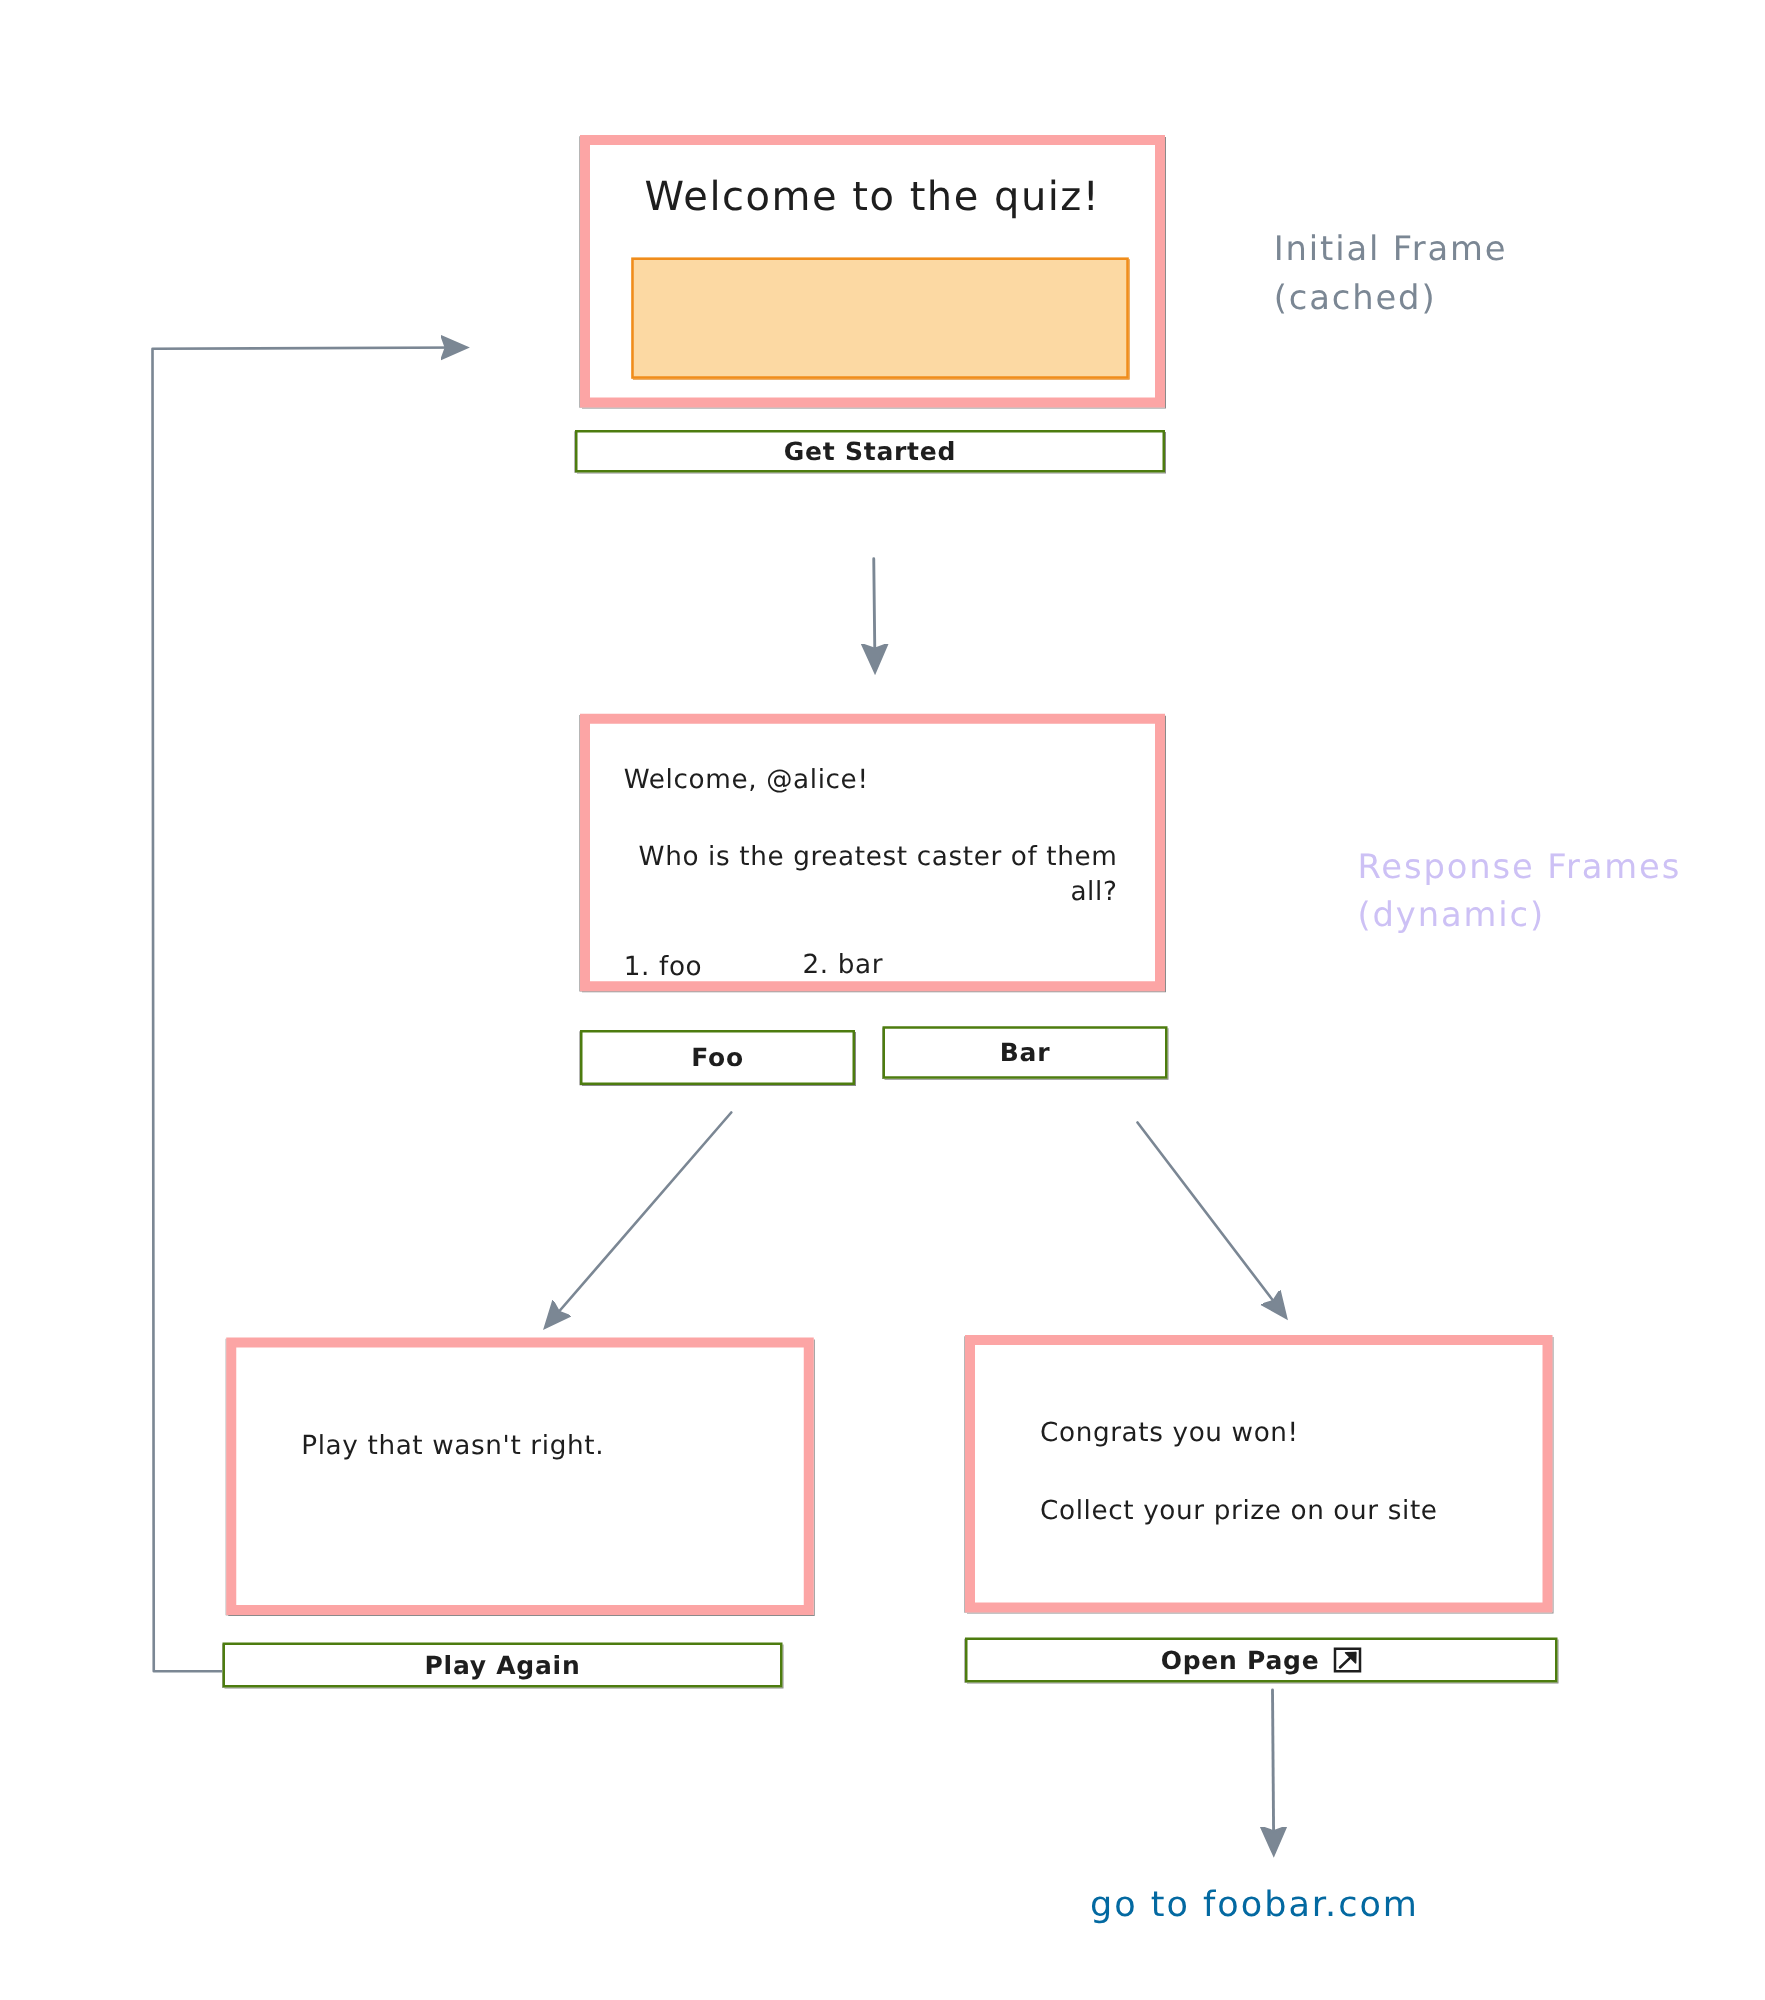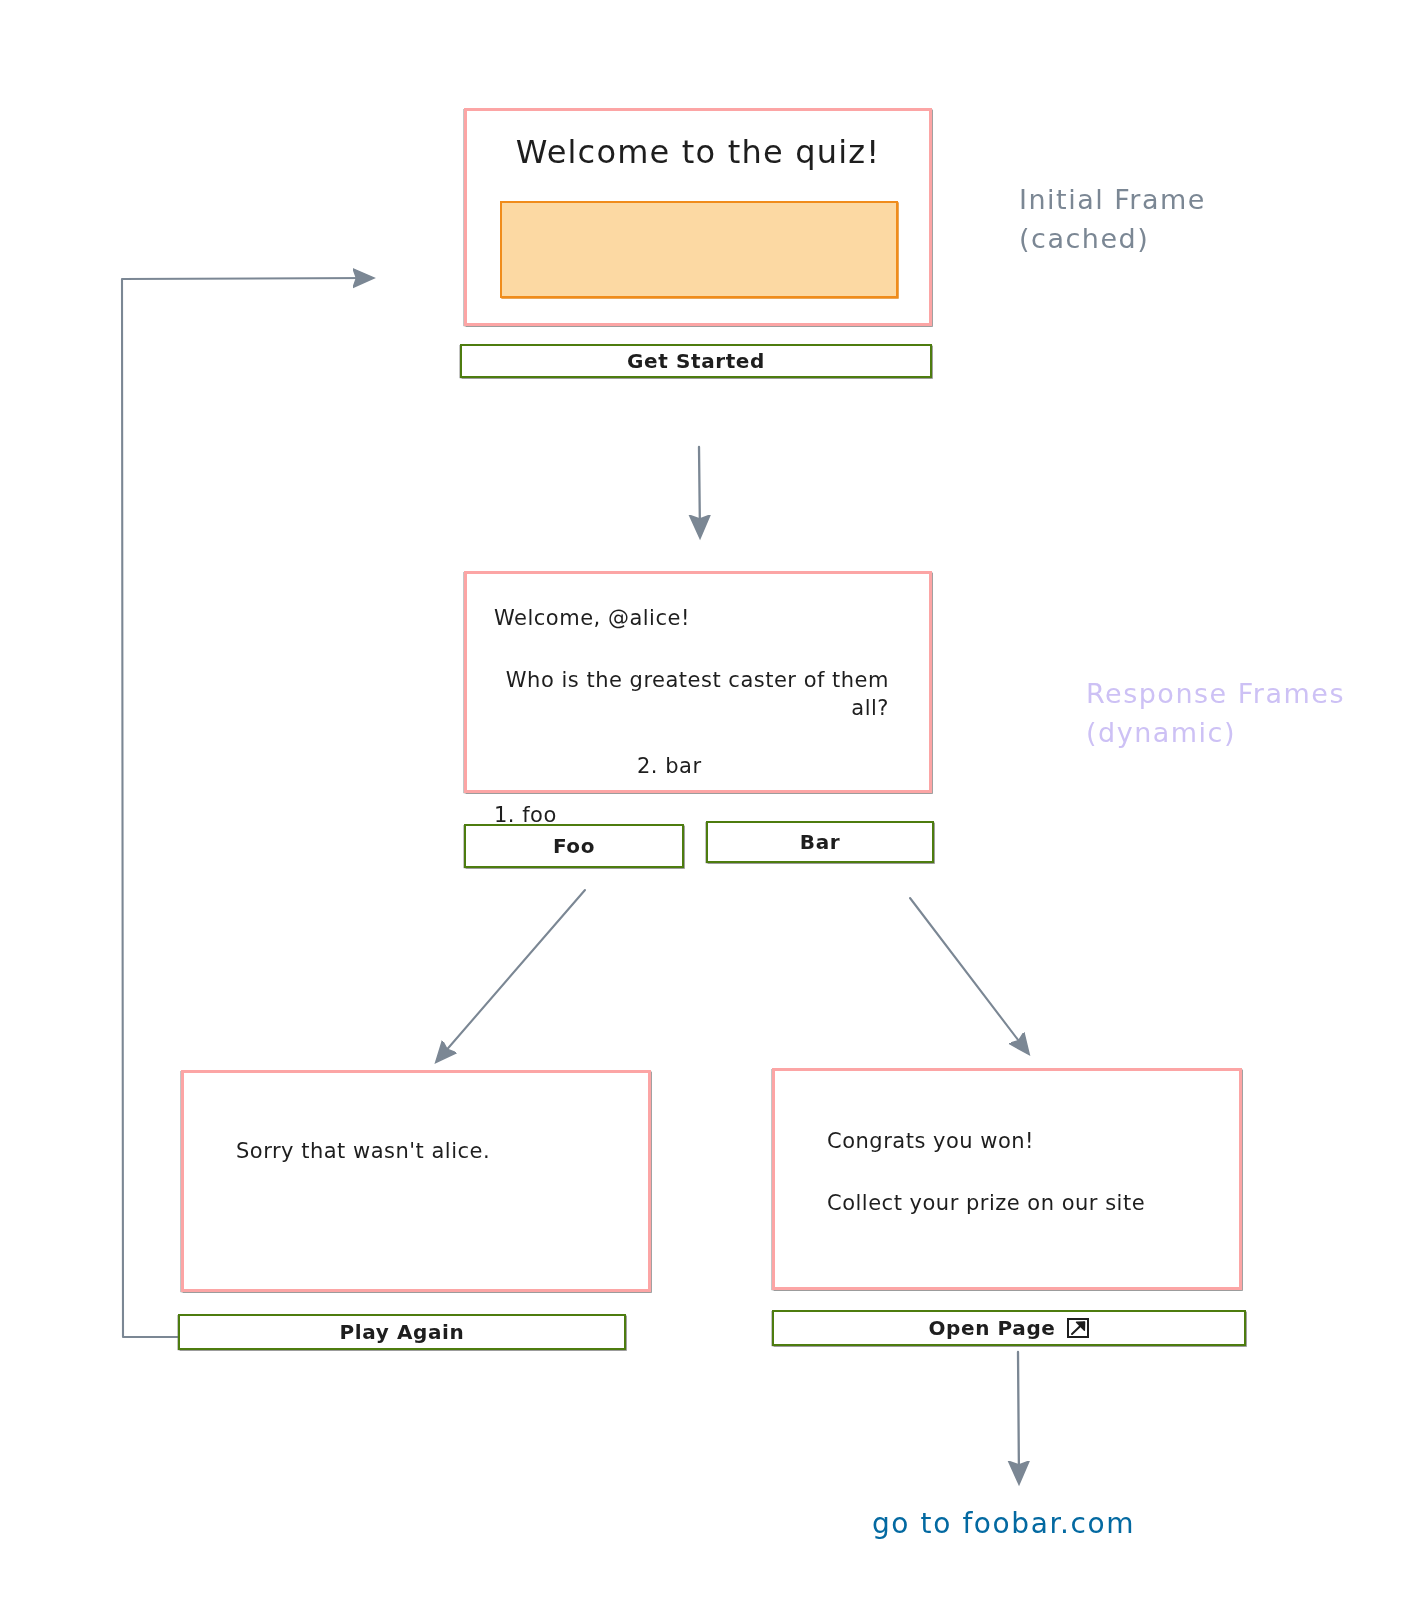--- a/index.html
+++ b/index.html
@@ -14,21 +14,21 @@
     position: relative;
     width: 1412px;
     height: 1600px;
     background: #ffffff;
     overflow: hidden;
   }
   
   .frame {
     position: absolute;
     background: #ffffff;
-    border: 3px solid #fca5a5;
+    border: 8px solid #fca5a5;
     box-sizing: border-box;
     box-shadow: 1.2px 1.2px 0 -0.4px #8a8a8a, -0.8px 0.6px 0 -0.4px #6f6f6f;
   }
   .btn {
     position: absolute;
     background: #ffffff;
     border: 2px solid #4d7c0f;
     box-sizing: border-box;
     display: flex;
     align-items: center;
@@ -74,21 +74,21 @@
   #card-response { left: 464px; top: 571px; width: 468px; height: 222px; text-align: right; }
   .resp-line {
     position: absolute;
     left: 27px;
     font-size: 21px;
     letter-spacing: 0.5px;
     line-height: 1.35;
   }
   #resp-greeting { top: 30px; }
   #resp-question { top: 92px; width: 395px; }
-  #resp-options { top: 180px; margin-top: 47px; }
+  #resp-options { top: 180px; }
   #resp-opt2 { position: absolute; left: 170px; top: 180px; font-size: 21px; letter-spacing: 0.5px; }
 
   #btn-foo { left: 464px; top: 824px; width: 220px; height: 44px; }
   #btn-bar { left: 706px; top: 821px; width: 228px; height: 42px; align-items: center; }
 
   
   #card-wrong { left: 181px; top: 1070px; width: 470px; height: 222px; }
   #wrong-text {
     position: absolute;
     left: 52px;
@@ -194,21 +194,21 @@
   </div>
 
   <div class="btn" id="btn-foo">
     <span class="btn-label">Foo</span>
   </div>
   <div class="btn" id="btn-bar">
     <span class="btn-label">Bar</span>
   </div>
 
   <div class="frame" id="card-wrong">
-    <div class="hand" id="wrong-text">Sorry that wasn't alice.</div>
+    <div class="hand" id="wrong-text">Play that wasn't right.</div>
   </div>
   <div class="btn" id="btn-play-again">
     <span class="btn-label">Play Again</span>
   </div>
 
   <div class="frame" id="card-won">
     <div class="hand won-line" id="won-line1">Congrats you won!</div>
     <div class="hand won-line" id="won-line2">Collect your prize on our site</div>
   </div>
   <div class="btn" id="btn-open-page">

